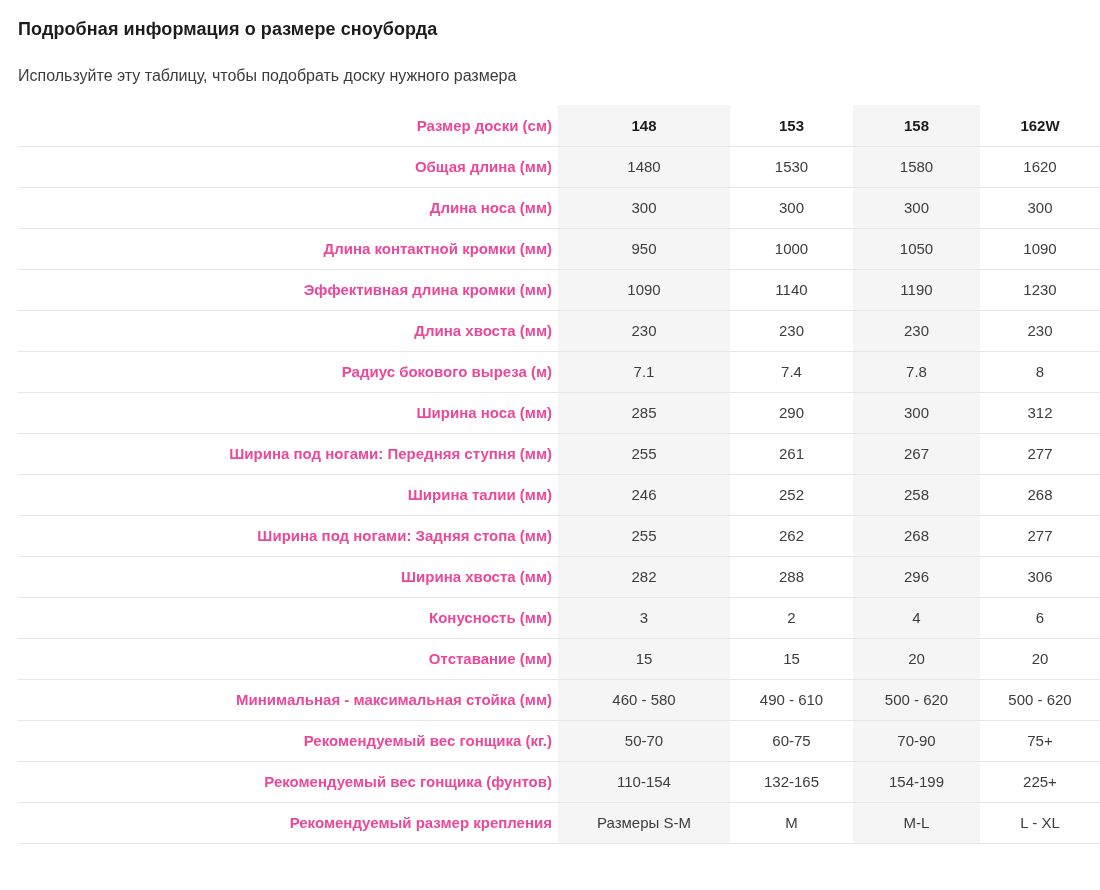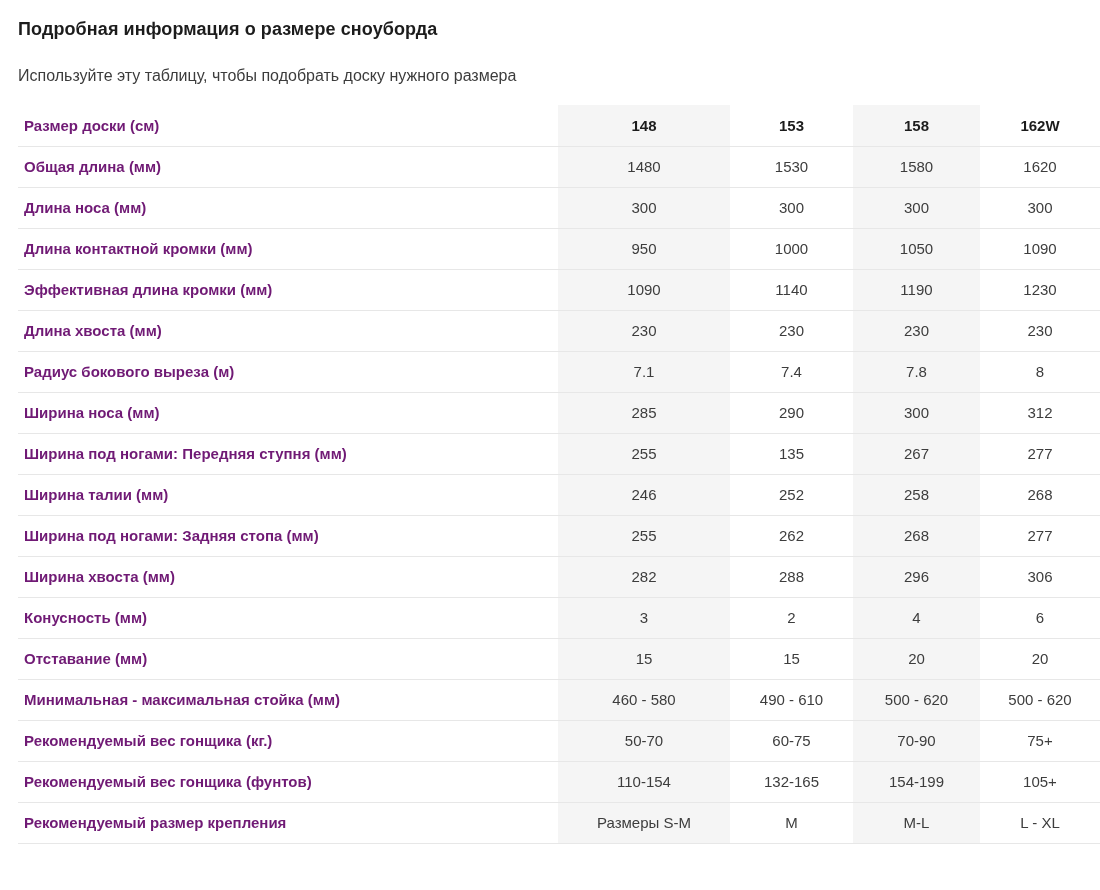--- a/index.html
+++ b/index.html
@@ -42,24 +42,24 @@
     vertical-align: middle;
     white-space: nowrap;
     overflow: hidden;
   }
   table.size-table th:nth-child(1) { width: 540px; }
   table.size-table th:nth-child(2) { width: 172px; }
   table.size-table th:nth-child(3) { width: 123px; }
   table.size-table th:nth-child(4) { width: 127px; }
   table.size-table th:nth-child(5) { width: 120px; }
   .label-col {
-    text-align: left;
+    text-align: right;
     font-size: 15px;
     font-weight: 700;
-    color: #701a75;
+    color: #ec4899;
     padding-left: 2px;
   }
   .val-col {
     text-align: center;
     font-size: 15px;
     font-weight: 400;
     color: #3d3d3d;
   }
   thead .val-col {
     font-weight: 700;
@@ -130,21 +130,21 @@
         <tr>
           <td class="label-col">Ширина носа (мм)</td>
           <td class="val-col shaded">285</td>
           <td class="val-col">290</td>
           <td class="val-col shaded">300</td>
           <td class="val-col">312</td>
         </tr>
         <tr>
           <td class="label-col">Ширина под ногами: Передняя ступня (мм)</td>
           <td class="val-col shaded">255</td>
-          <td class="val-col">135</td>
+          <td class="val-col">261</td>
           <td class="val-col shaded">267</td>
           <td class="val-col">277</td>
         </tr>
         <tr>
           <td class="label-col">Ширина талии (мм)</td>
           <td class="val-col shaded">246</td>
           <td class="val-col">252</td>
           <td class="val-col shaded">258</td>
           <td class="val-col">268</td>
         </tr>
@@ -188,21 +188,21 @@
           <td class="val-col shaded">50-70</td>
           <td class="val-col">60-75</td>
           <td class="val-col shaded">70-90</td>
           <td class="val-col">75+</td>
         </tr>
         <tr>
           <td class="label-col">Рекомендуемый вес гонщика (фунтов)</td>
           <td class="val-col shaded">110-154</td>
           <td class="val-col">132-165</td>
           <td class="val-col shaded">154-199</td>
-          <td class="val-col">105+</td>
+          <td class="val-col">225+</td>
         </tr>
         <tr>
           <td class="label-col">Рекомендуемый размер крепления</td>
           <td class="val-col shaded">Размеры S-M</td>
           <td class="val-col">M</td>
           <td class="val-col shaded">M-L</td>
           <td class="val-col">L - XL</td>
         </tr>
       </tbody>
   </table>

